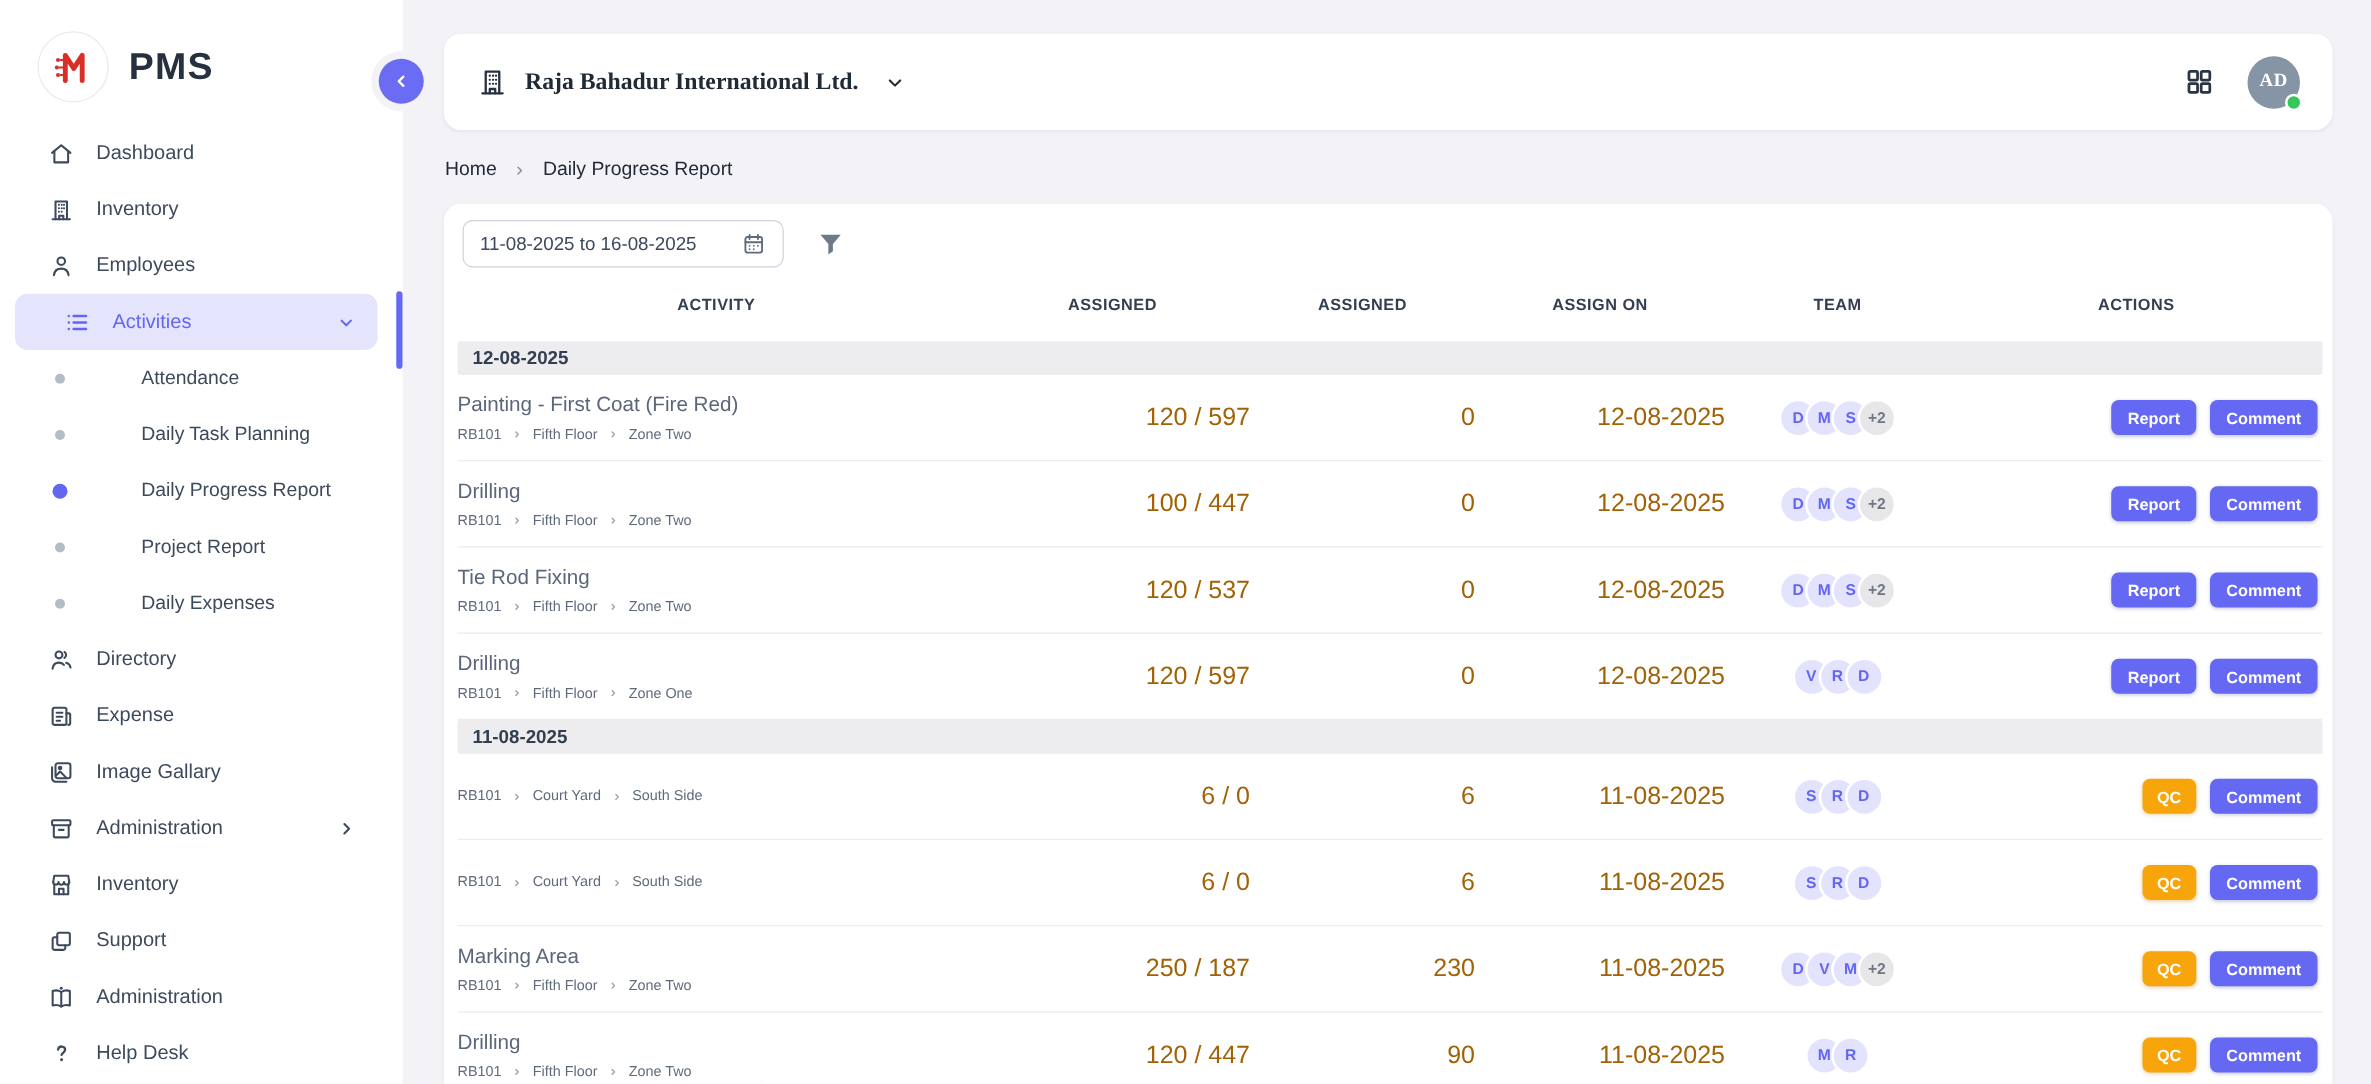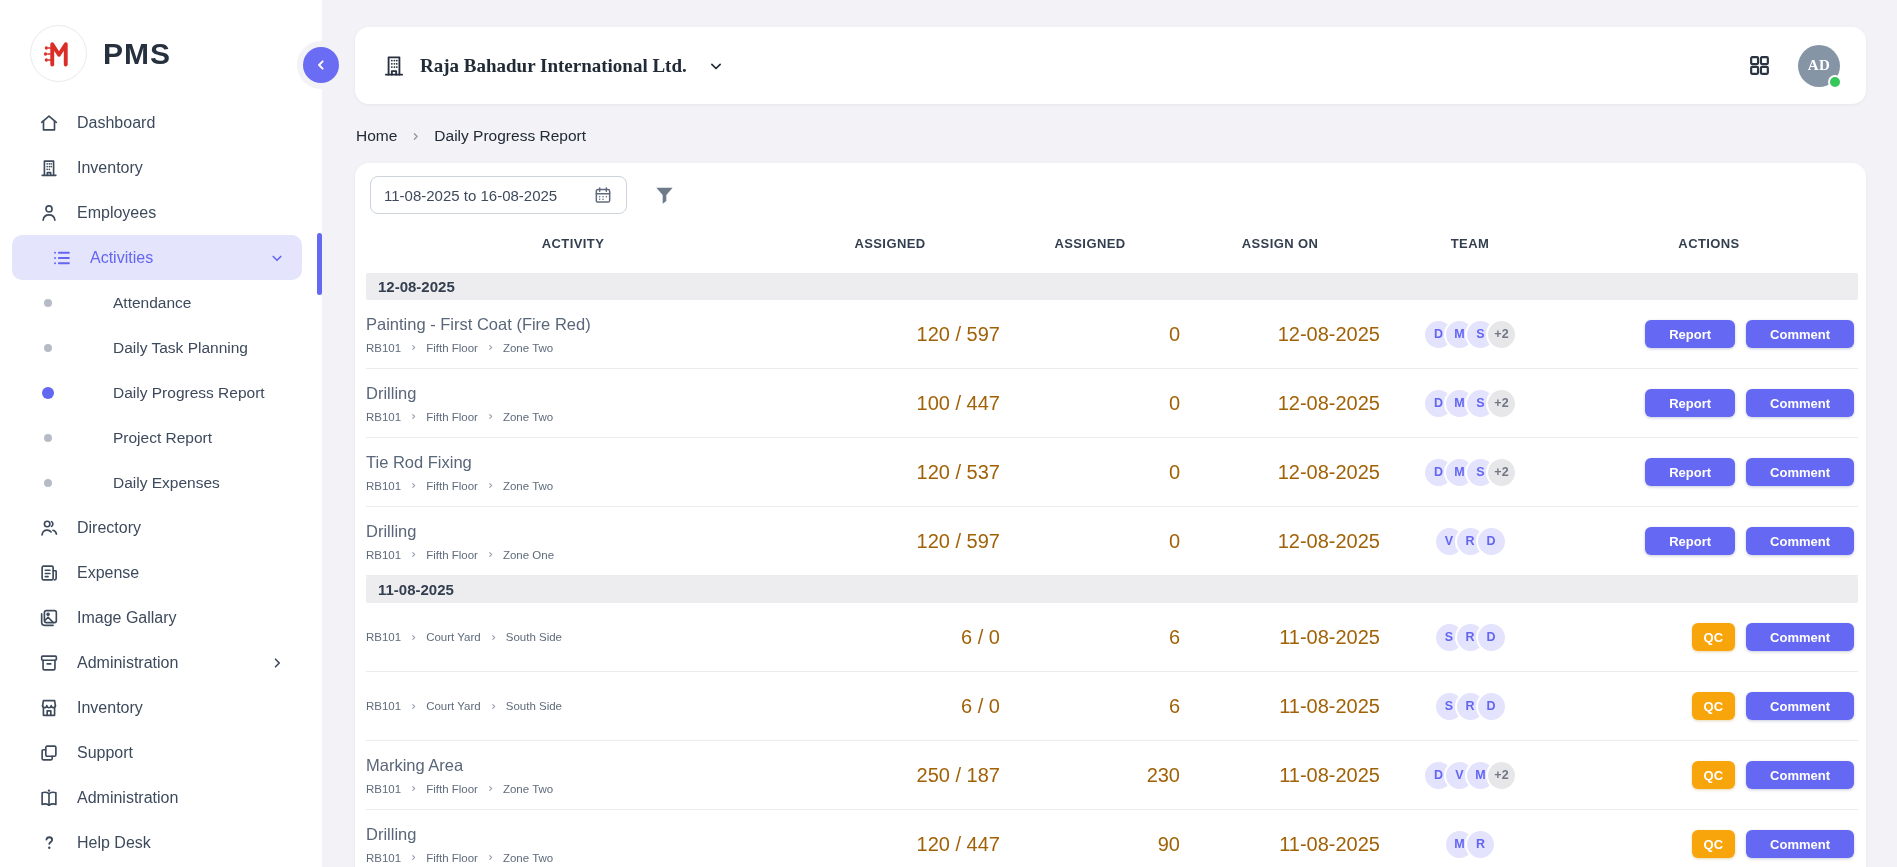--- a/index.html
+++ b/index.html
@@ -71,21 +71,21 @@
   .activity-title { font-size:16.5px; color:#5a6679; }
   .activity-path { display:flex; align-items:center; gap:8px; font-size:11.5px; color:#5f6b7c; }
   .path-sep { width:9px; height:9px; color:#97a1b2; display:flex; }
   .path-sep svg { width:9px; height:9px; stroke-width:3; }
   .cell-num { text-align:right; font-size:20px; color:#a16207; }
   .cell-team { display:flex; justify-content:center; }
   .avatar-chip { width:31px; height:31px; border-radius:50%; border:2px solid #fff; background:#e3e3fd; color:#6366f1; font-size:12.5px; font-weight:600; display:flex; align-items:center; justify-content:center; }
   .avatar-chip + .avatar-chip { margin-left:-10px; }
   .avatar-chip.more { background:#e7e7ea; color:#707684; }
   .cell-actions { display:flex; justify-content:flex-end; align-items:center; gap:11px; padding-right:4px; }
-  .btn { height:28px; border:none; border-radius:6px; color:#fff; font-size:13px; font-weight:700; font-family:"Liberation Sans", sans-serif; padding:0 24px; cursor:pointer; box-shadow:0 1px 3px rgba(40,50,120,.25); }
+  .btn { height:28px; border:none; border-radius:6px; color:#fff; font-size:13px; font-weight:700; font-family:"Liberation Sans", sans-serif; padding:0 13px; cursor:pointer; box-shadow:0 1px 3px rgba(40,50,120,.25); }
   .btn-purple { background:#6568f2; }
   .btn-orange { background:#f7a50a; padding:0 12px; box-shadow:0 1px 3px rgba(180,120,0,.3); }
 </style>
 </head>
 <body>
 
 <div class="page">
 
   <aside class="sidebar">
     <div class="logo-row">

